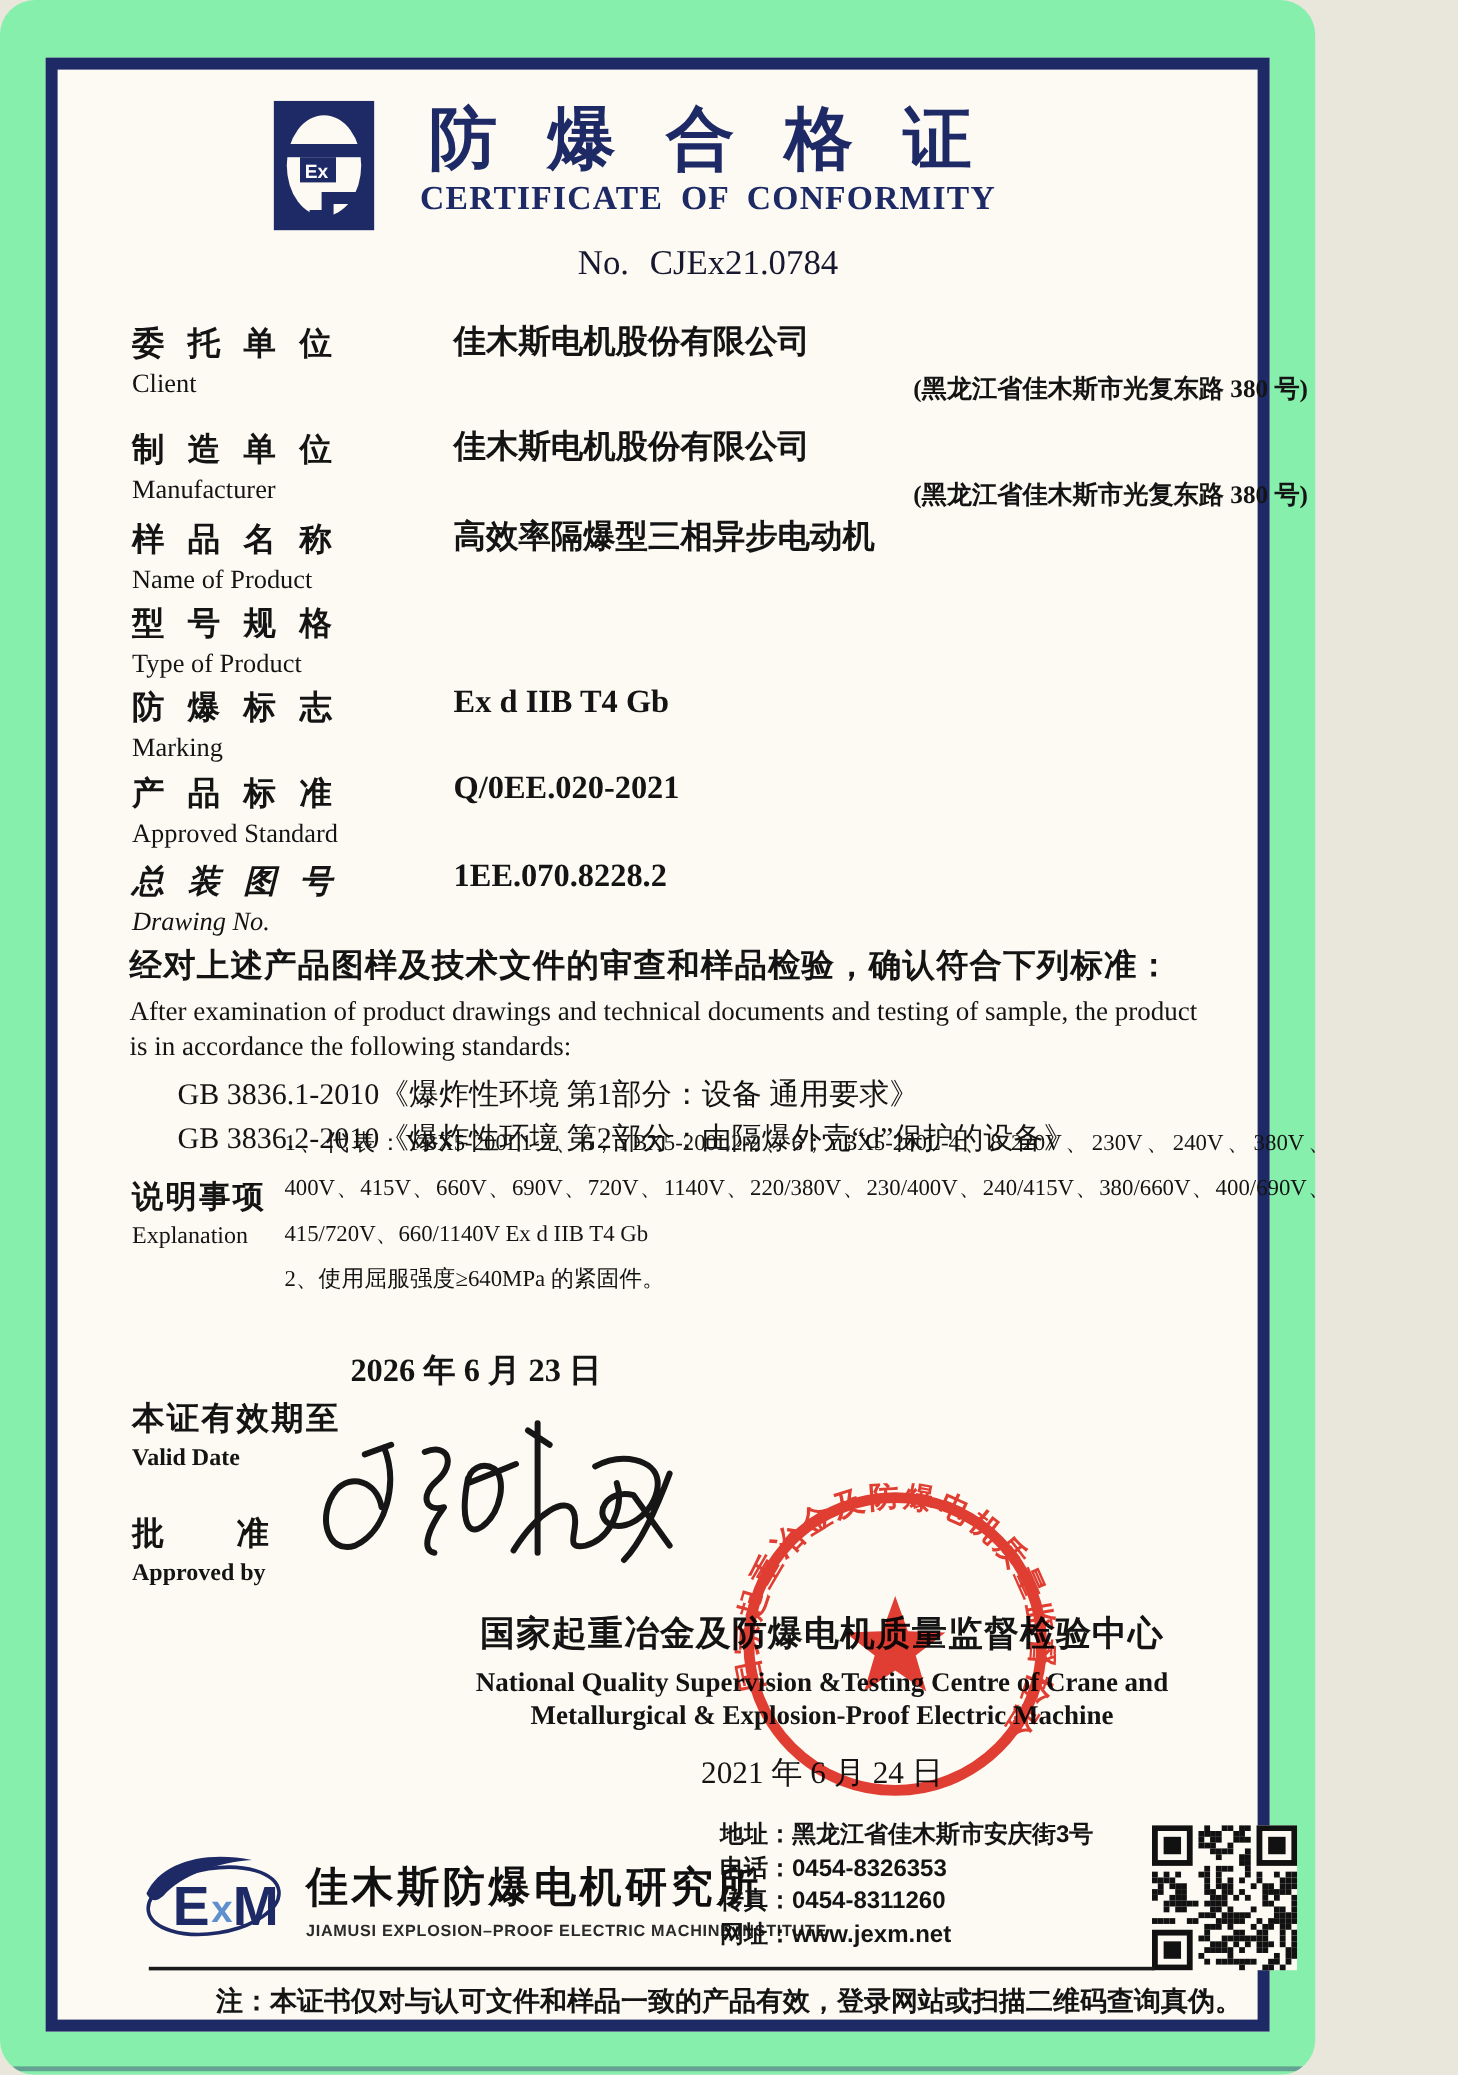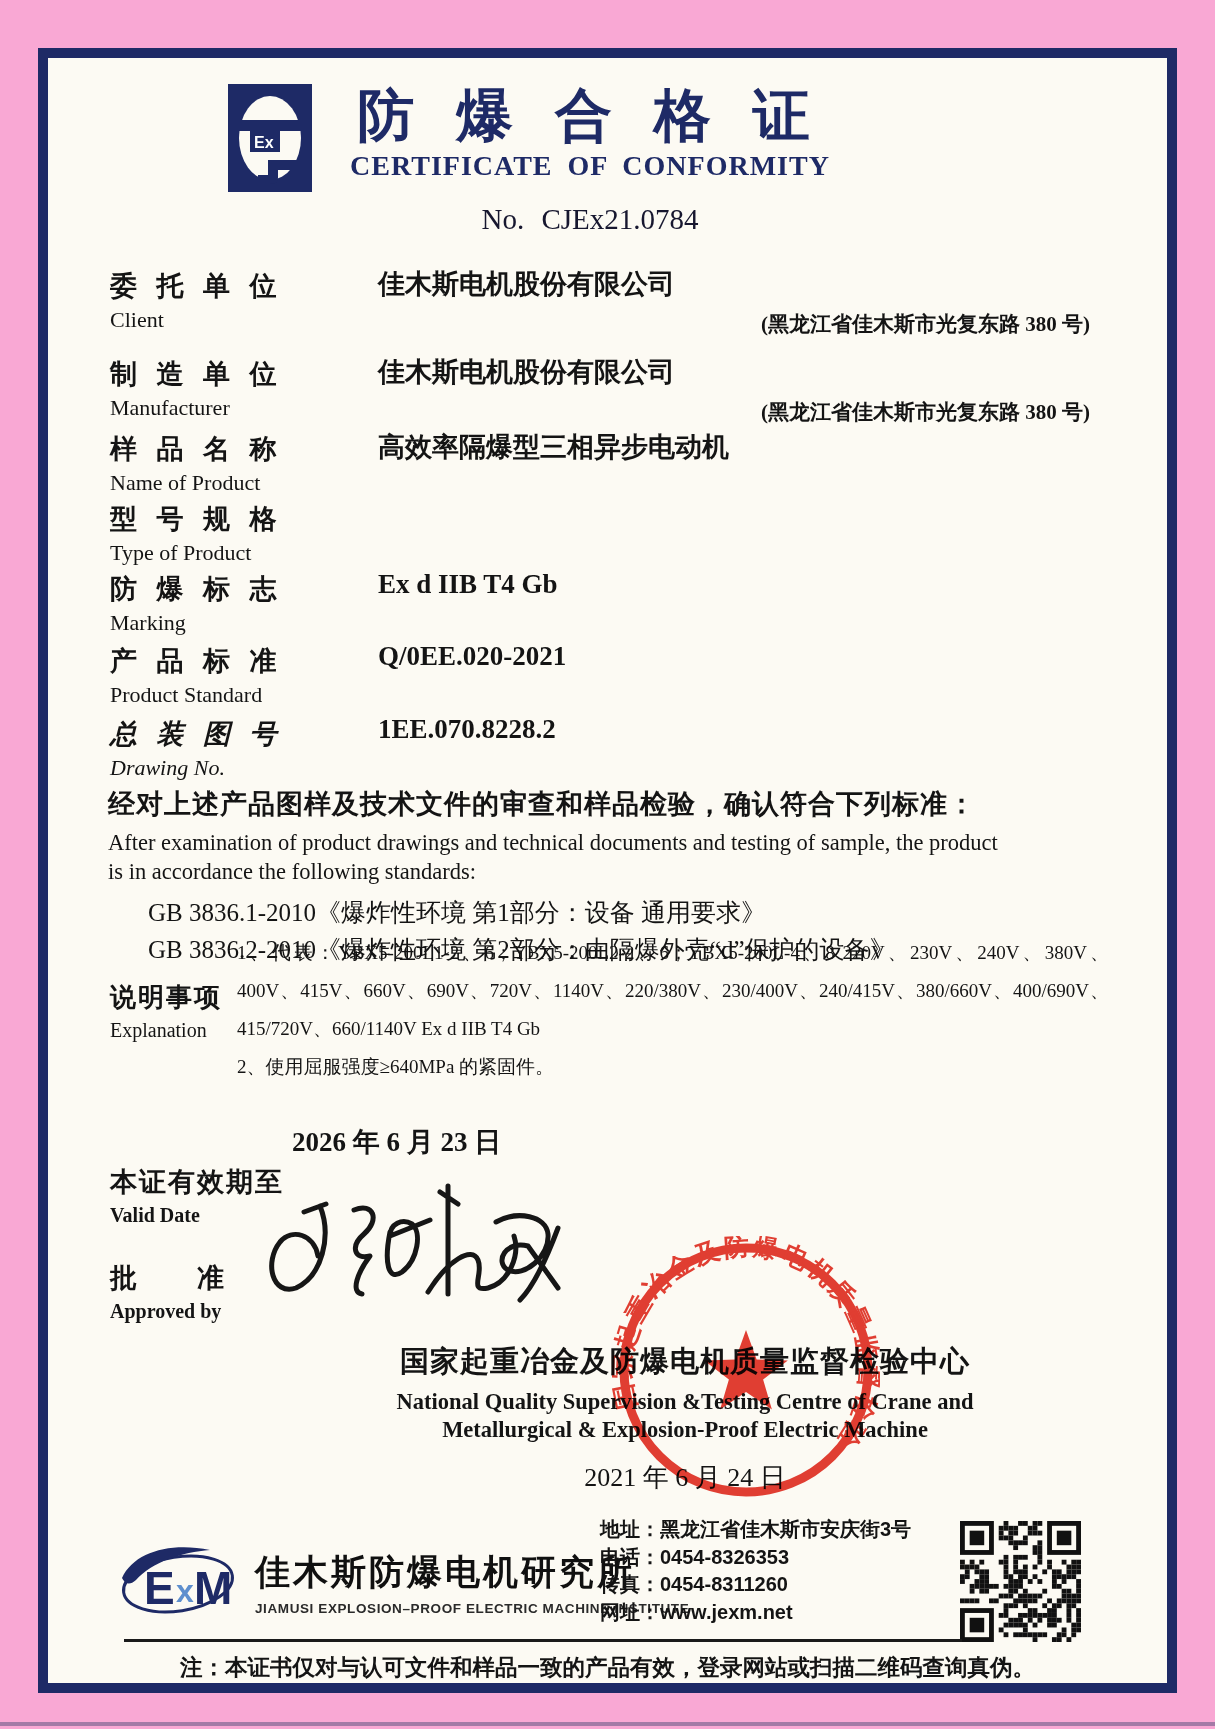--- a/index.html
+++ b/index.html
@@ -1,17 +1,17 @@
 <!DOCTYPE html>
 <html><head>
 <meta charset="utf-8">
 <style>
   html,body{margin:0;padding:0;background:#e9e6dc;}
-  .page{position:relative;width:1215px;height:1729px;background:#f9a8d4;overflow:hidden;
-        font-family:"Liberation Sans",sans-serif;color:#141414;}
+  .page{position:relative;width:1096px;height:1729px;background:#86efac;overflow:hidden;
+        font-family:"Liberation Sans",sans-serif;color:#141414;border-radius:29px;}
   .abs{position:absolute;}
   .frame{position:absolute;left:38px;top:48px;right:38px;bottom:36px;
          border:10px solid #1e2a66;background:#fcfaf3;z-index:1;}
   .z{z-index:3;}
   
   .title-cn{left:310px;top:78px;width:560px;text-align:center;font-size:57px;font-weight:bold;
             color:#1e2a66;letter-spacing:13px;}
   .title-en{left:310px;top:150px;width:560px;text-align:center;font-size:28px;font-weight:bold;
             color:#1e2a66;font-family:"Liberation Serif",serif;letter-spacing:1px;word-spacing:7px;}
   .cert-no{left:310px;top:203px;width:560px;text-align:center;font-size:29px;color:#17172f;
@@ -105,21 +105,21 @@
   <div class="abs z flabel" style="top:571px;">
     <div class="cn">防 爆 标 志</div>
     <div class="en">Marking</div>
   </div>
   <div class="abs z fval" style="top:569px;">
     <div class="main">Ex d IIB T4 Gb</div>
   </div>
 
   <div class="abs z flabel" style="top:643px;">
     <div class="cn">产 品 标 准</div>
-    <div class="en">Product Standard</div>
+    <div class="en">Approved Standard</div>
   </div>
   <div class="abs z fval" style="top:641px;">
     <div class="main">Q/0EE.020-2021</div>
   </div>
 
   <div class="abs z flabel" style="top:716px;font-style:italic;">
     <div class="cn">总 装 图 号</div>
     <div class="en">Drawing No.</div>
   </div>
   <div class="abs z fval" style="top:714px;">

